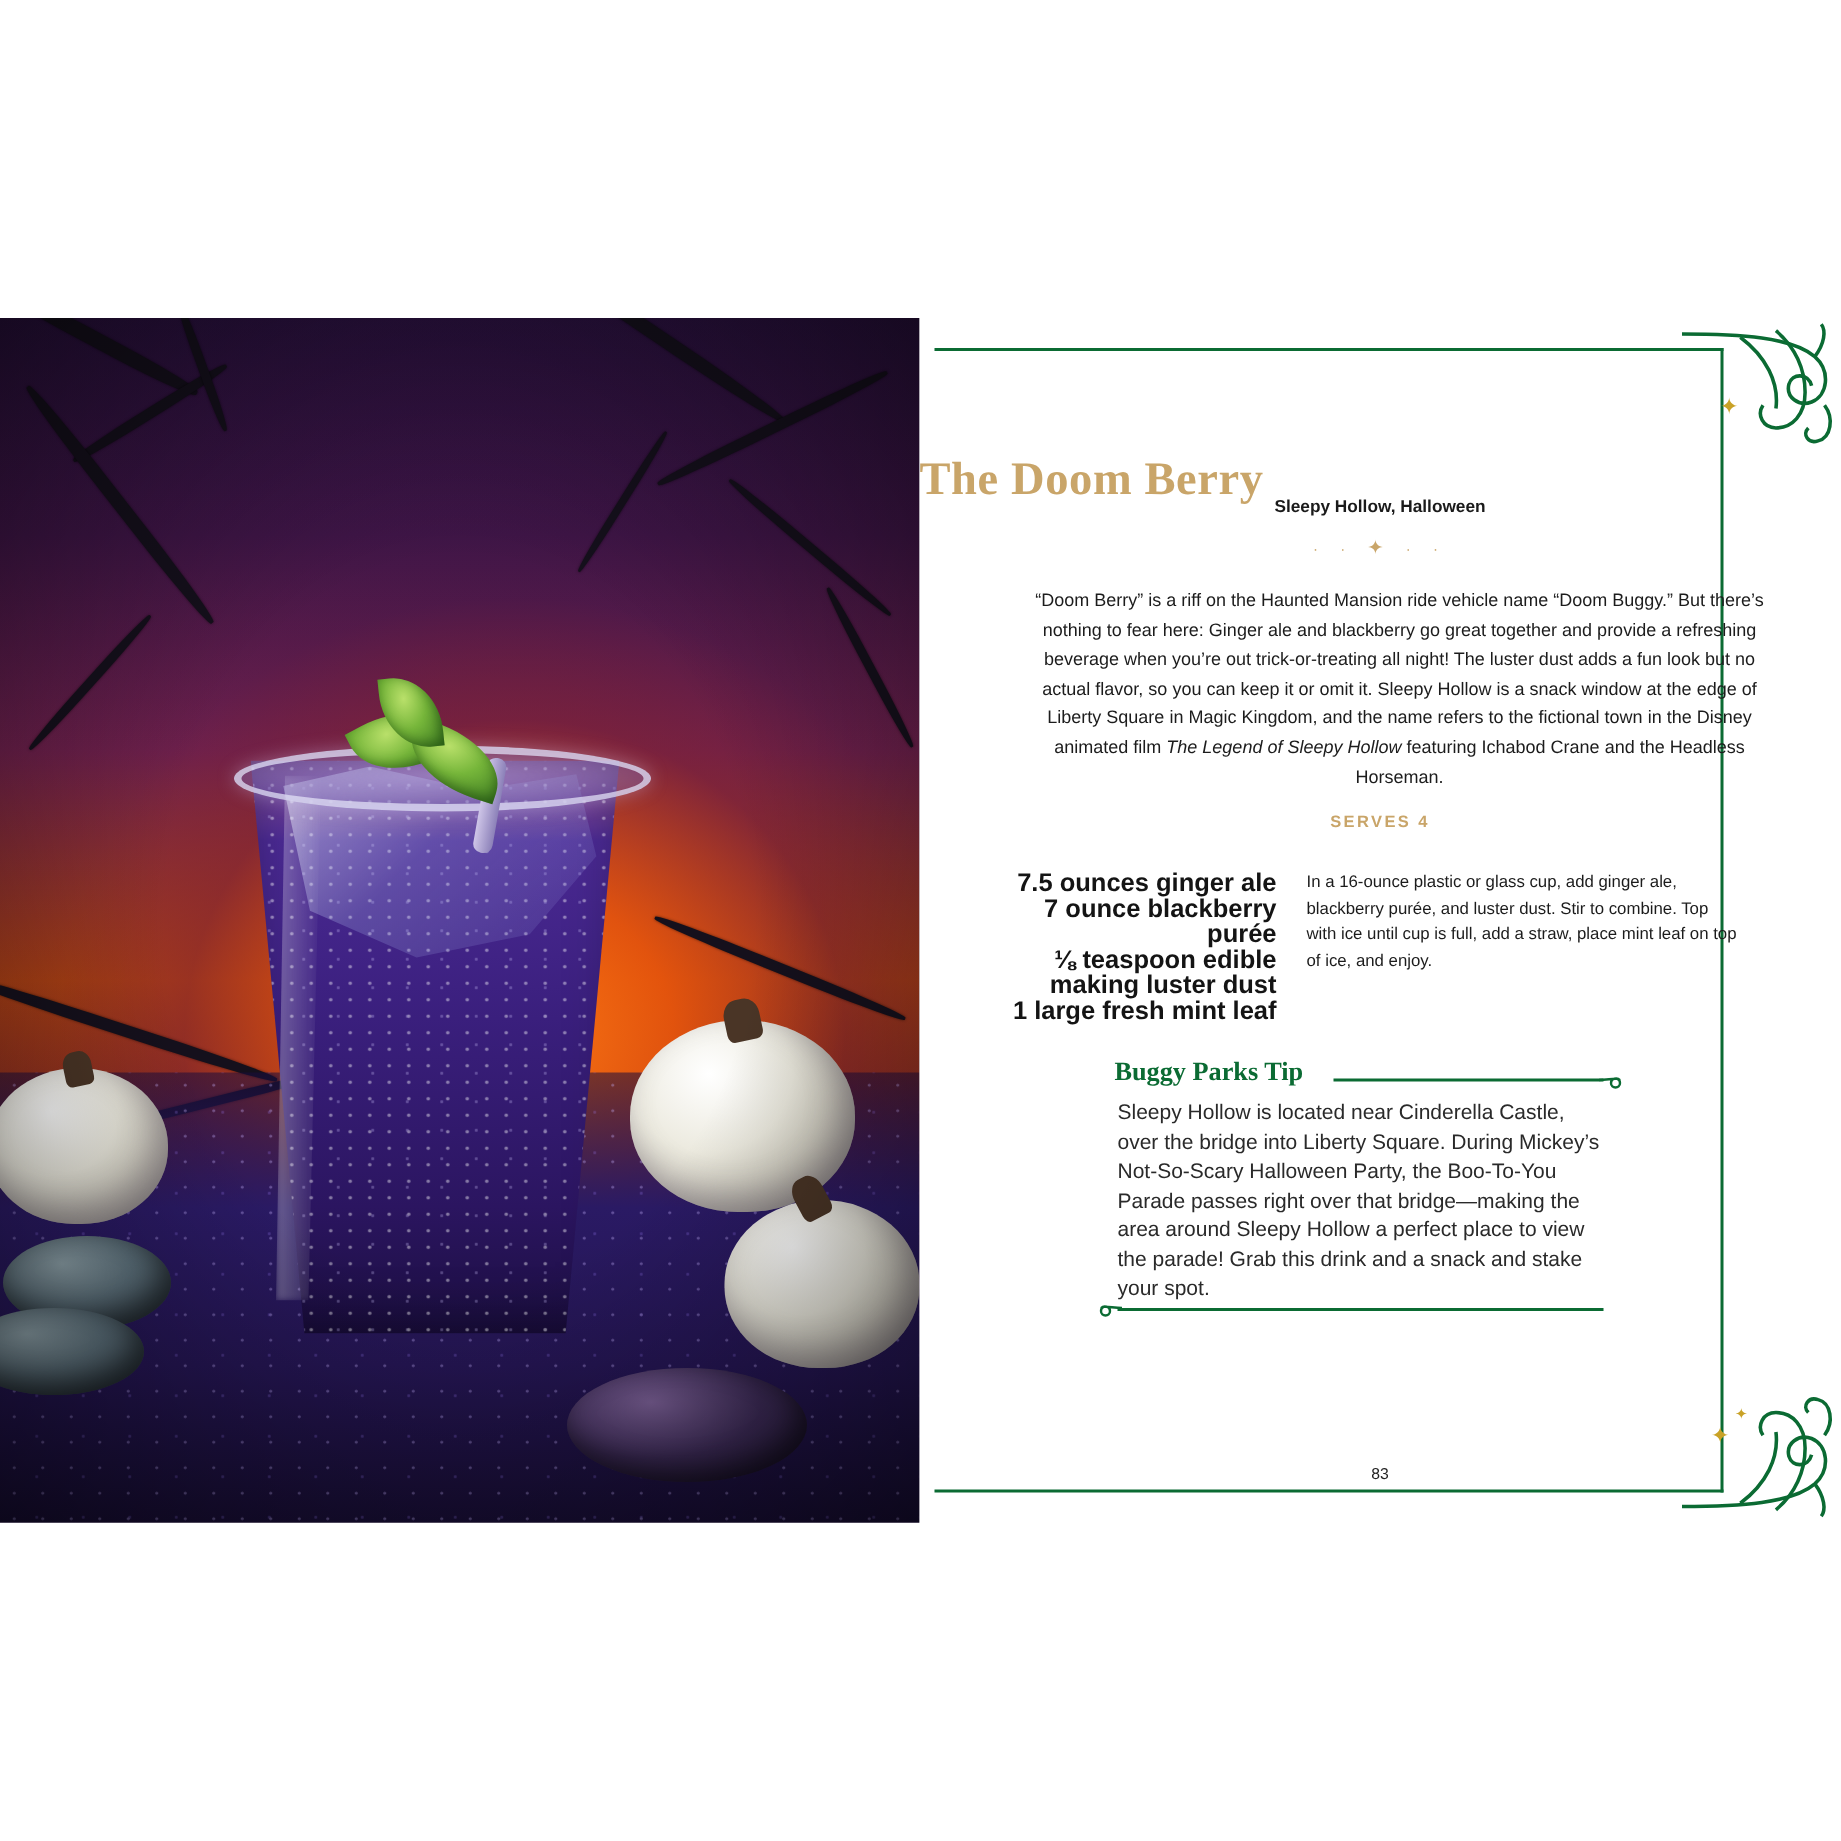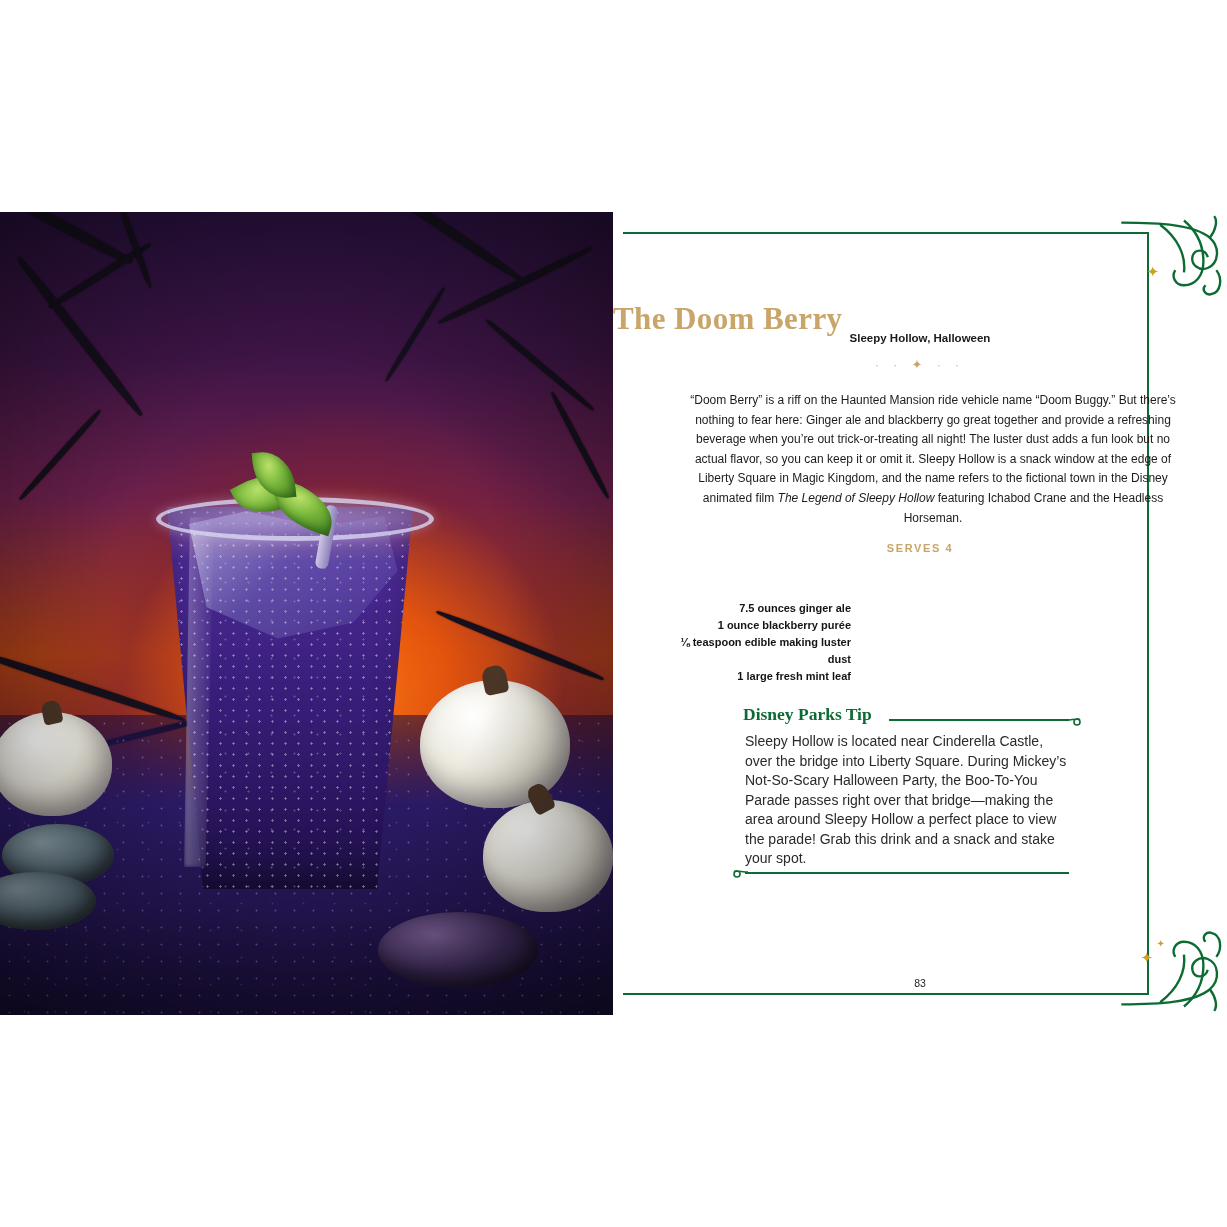--- a/index.html
+++ b/index.html
@@ -250,24 +250,24 @@
     text-align: center;
     font-size: 11px;
     font-weight: bold;
     letter-spacing: 1.6px;
     color: #c9a569;
   }
 
   .ingredients {
     position: absolute;
     left: 58px;
-    top: 388px;
+    top: 368px;
     width: 180px;
     text-align: right;
-    font-size: 11px;
+    font-size: 17px;
     font-weight: bold;
     line-height: 17px;
     color: #141414;
   }
 
   .method {
     position: absolute;
     left: 258px;
     top: 368px;
     width: 290px;
@@ -428,28 +428,29 @@
       <span>·</span>
       <span>·</span>
     </div>
 
     <p class="intro"><span>“Doom Berry” is a riff on the Haunted Mansion ride vehicle name “Doom Buggy.” But there’s nothing to fear here: Ginger ale and blackberry go great together and provide a refreshing beverage when you’re out trick-or-treating all night! The luster dust adds a fun look but no actual flavor, so you can keep it or omit it. Sleepy Hollow is a snack window at the edge of Liberty Square in Magic Kingdom, and the name refers to the fictional town in the Disney animated film </span><i>The Legend of Sleepy Hollow</i><span> featuring Ichabod Crane and the Headless Horseman.</span></p>
 
     <div class="serves">SERVES 4</div>
 
     <div class="ingredients">
       <div>7.5 ounces ginger ale</div>
-      <div>1 ounce blackberry purée</div>
+      <div>7 ounce blackberry purée</div>
       <div>⅛ teaspoon edible making luster dust</div>
       <div>1 large fresh mint leaf</div>
     </div>
 
+    <div class="method">In a 16-ounce plastic or glass cup, add ginger ale, blackberry purée, and luster dust. Stir to combine. Top with ice until cup is full, add a straw, place mint leaf on top of ice, and enjoy.</div>
 
     <div class="tip-box">
-      <div class="tip-title">Disney Parks Tip</div>
+      <div class="tip-title">Buggy Parks Tip</div>
       <div class="tip-rule-top"></div>
       <div class="tip-swirl" style="right:0px; top:6px;">
         <svg width="18" height="20" viewBox="0 0 18 20" fill="none" stroke="currentColor" stroke-width="1.6">
           <path d="M1 10 C 9 10, 15 7, 15 12 C 15 16, 9 16, 9 12 C 9 9, 13 8, 15 10"></path>
         </svg>
       </div>
       <div class="tip-text">Sleepy Hollow is located near Cinderella Castle, over the bridge into Liberty Square. During Mickey’s Not-So-Scary Halloween Party, the Boo-To-You Parade passes right over that bridge—making the area around Sleepy Hollow a perfect place to view the parade! Grab this drink and a snack and stake your spot.</div>
       <div class="tip-rule-bottom"></div>
       <div class="tip-swirl" style="left:0px; bottom:-8px;">
         <svg width="18" height="20" viewBox="0 0 18 20" fill="none" stroke="currentColor" stroke-width="1.6">

